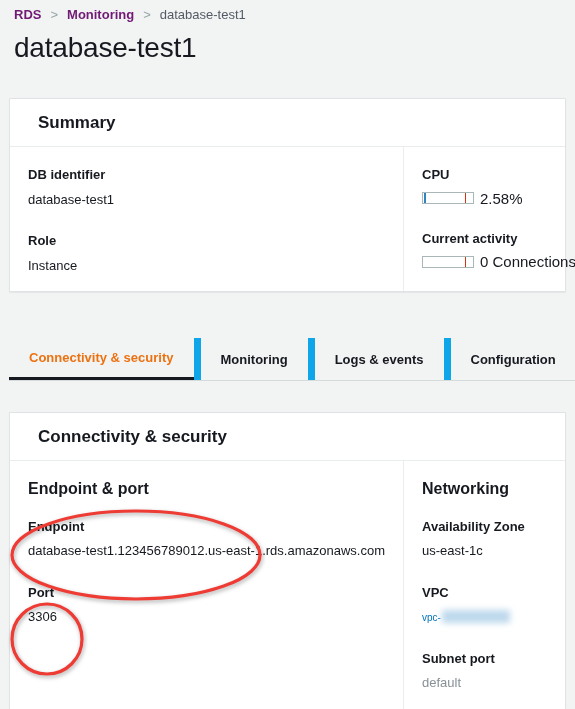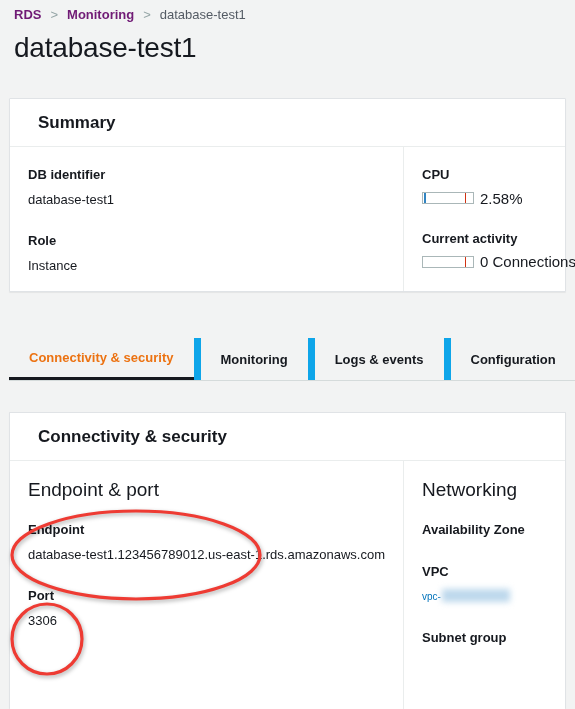--- a/index.html
+++ b/index.html
@@ -189,22 +189,22 @@
     background: #ffffff;
     border: 1px solid #e0e3e6;
     border-bottom: none;
     border-radius: 1px;
     margin: 0 9px;
     height: 100%;
     box-sizing: border-box;
     box-shadow: 0 1px 1px rgba(0,0,0,0.06);
   }
   .section-title {
-    font-size: 19px;
-    font-weight: 400;
+    font-size: 16px;
+    font-weight: 700;
     color: #16191f;
     margin-bottom: 18px;
     line-height: 1.2;
   }
   .conn-col-left {
     flex: 0 0 393px;
     box-sizing: border-box;
     padding: 18px 18px 16px 18px;
   }
   .conn-col-right {
@@ -331,27 +331,29 @@
         </div>
         <div class="field-block">
           <div class="field-label">Port</div>
           <div class="field-value">3306</div>
         </div>
       </div>
       <div class="conn-col-right">
         <div class="section-title">Networking</div>
         <div class="field-block">
           <div class="field-label">Availability Zone</div>
+          <div class="field-value">us-east-1c</div>
         </div>
         <div class="field-block">
           <div class="field-label">VPC</div>
           <div class="field-value"><span class="link-blue">vpc-</span><span class="redacted"></span></div>
         </div>
         <div class="field-block">
-          <div class="field-label">Subnet group</div>
+          <div class="field-label">Subnet port</div>
+          <div class="field-value muted">default</div>
         </div>
       </div>
     </div>
   </div>
 </div>
 
 <div class="annot" style="left:8px; top:505px;">
   <svg width="264" height="100" viewBox="0 0 264 100">
     <ellipse cx="128" cy="50" rx="124" ry="44"></ellipse>
   </svg>

